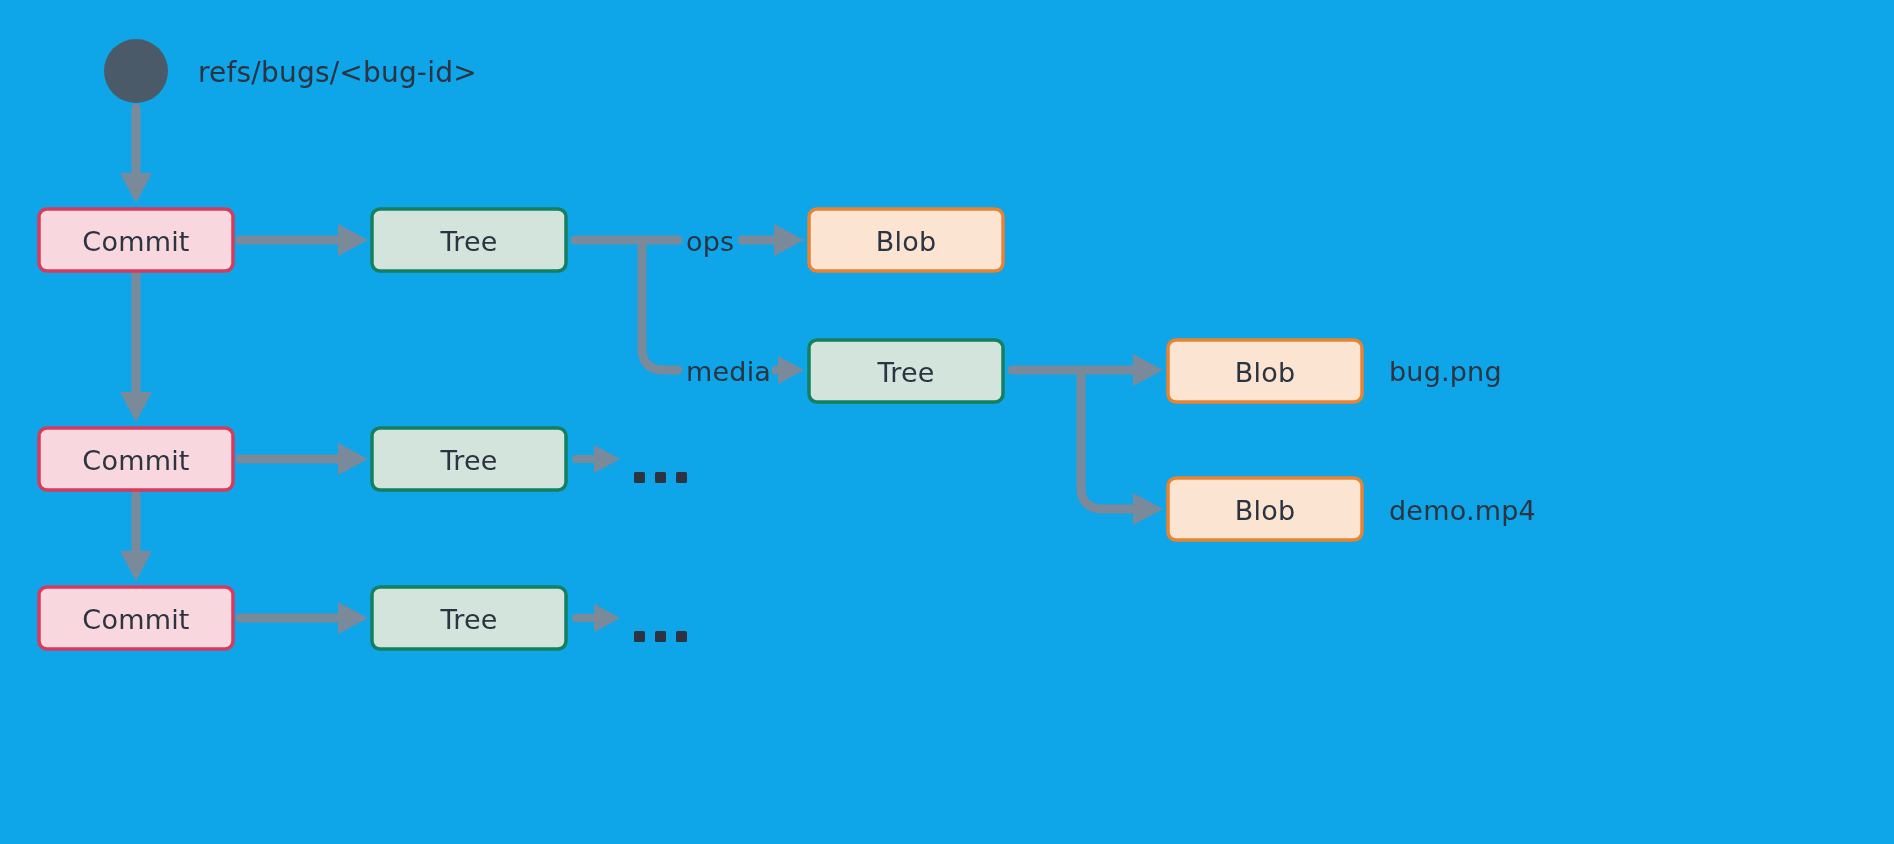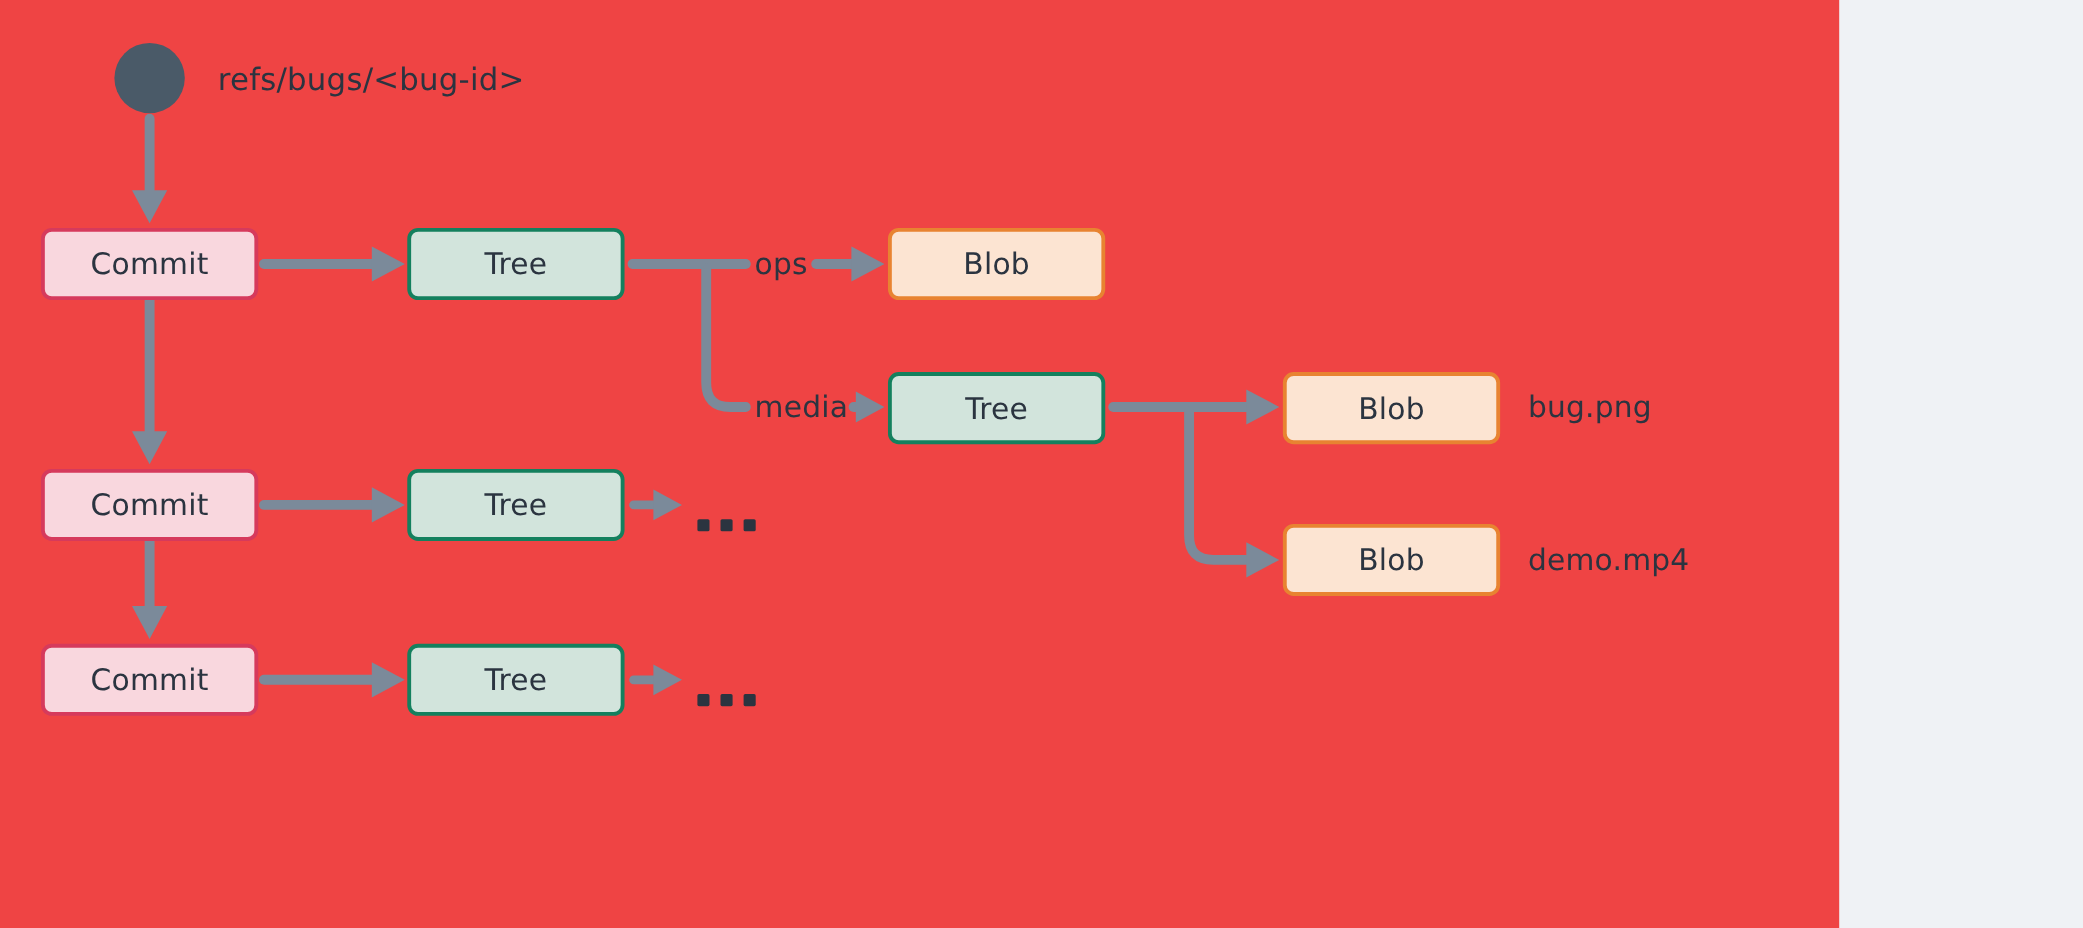--- a/index.html
+++ b/index.html
@@ -9,23 +9,23 @@
     background: #eff2f5;
   }
   body {
     width: 1894px;
     height: 844px;
     overflow: hidden;
     font-family: "DejaVu Sans", sans-serif;
   }
   #diagram-root {
     position: relative;
-    width: 1672px;
+    width: 1894px;
     height: 844px;
-    background: #ef4444;
+    background: #0ea5e9;
   }
   svg#graph {
     position: absolute;
     left: 0;
     top: 0;
     width: 1894px;
     height: 844px;
     display: block;
   }
   .node-box {

